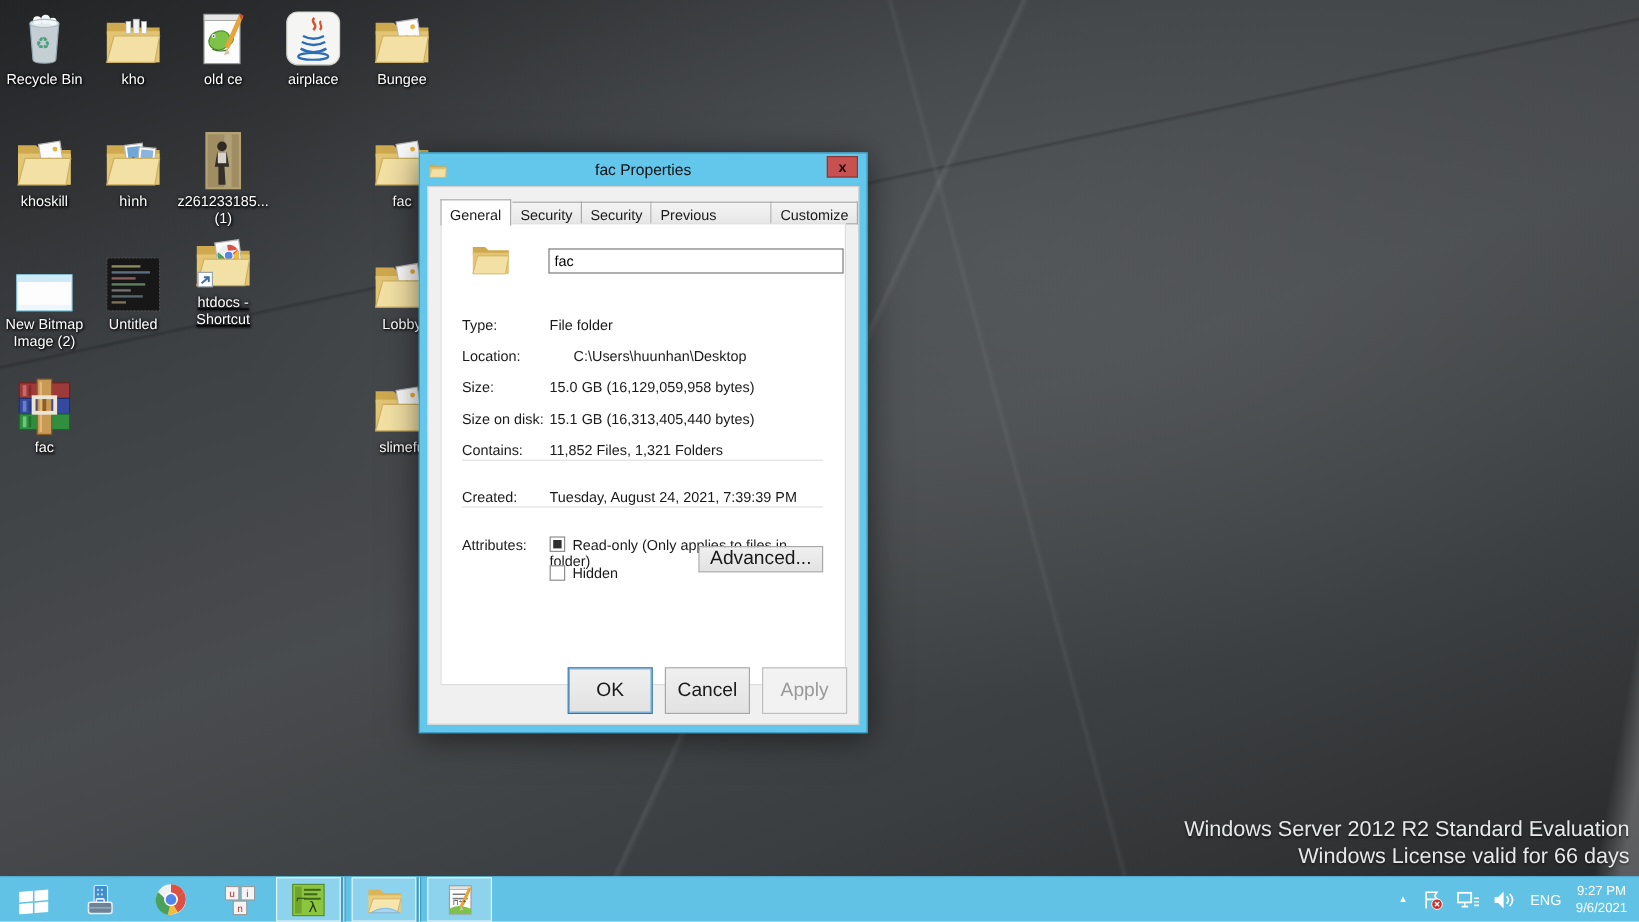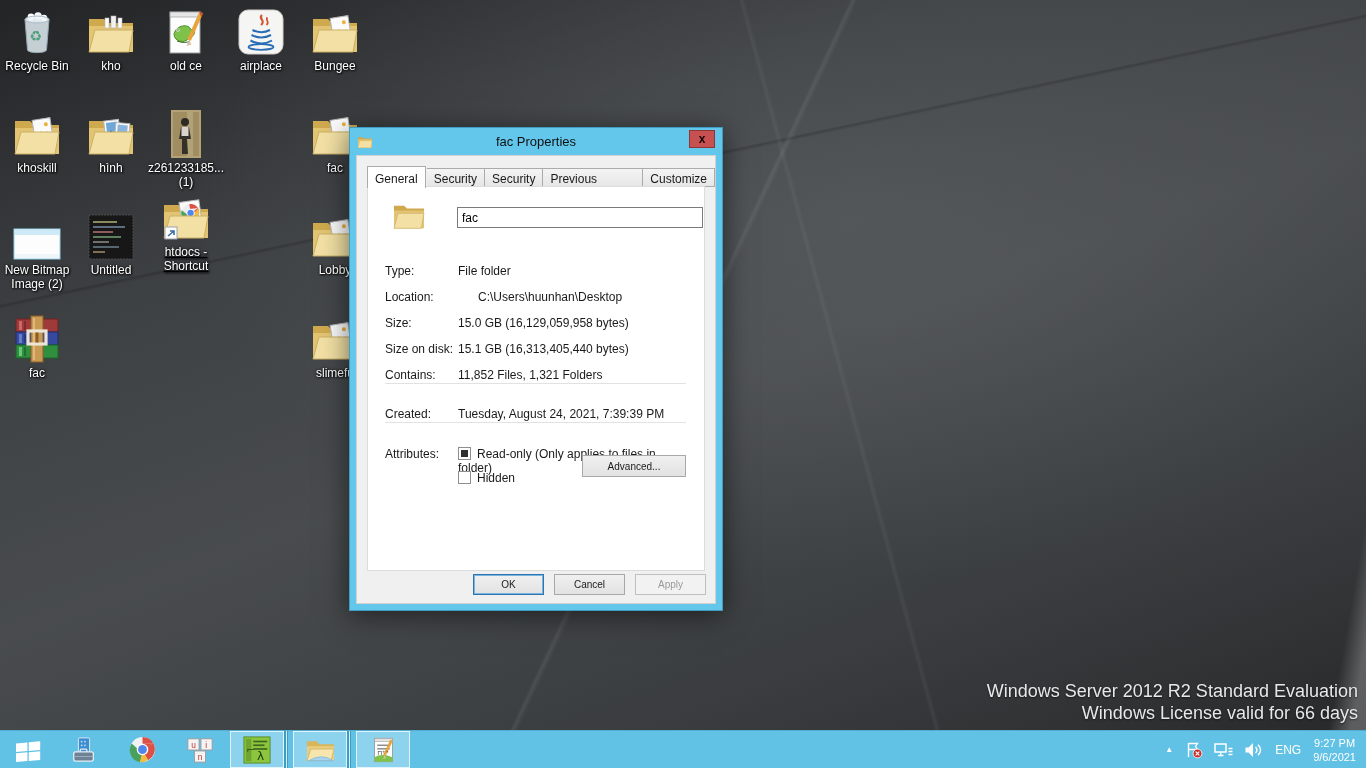--- a/index.html
+++ b/index.html
@@ -80,26 +80,26 @@
   }
   .frow { position:absolute; left:17px; right:36px; display:flex;margin-top:11px; }
   .frow .fl { width:73px; flex:none; }
   .sep { position:absolute; left:17px; right:18px; height:1px; background:#e2e2e2; }
   .chk {
     width:13px; height:13px; background:#fff; border:1px solid #8e8e8e;
     display:inline-block; vertical-align:-2px; margin-right:6px; position:relative;
   }
   .chk.ind::after { content:""; position:absolute; left:2px; top:2px; width:7px; height:7px; background:#2f2f2f; }
   .btn {
-    font-family:"Liberation Sans",sans-serif; font-size:10px; color:#1a1a1a;
+    font-family:"Liberation Sans",sans-serif; font-size:16px; color:#1a1a1a;
     background:linear-gradient(#f0f0f0,#e2e2e2); border:1px solid #a8a8a8;
   }
   .adv-btn { position:absolute; right:18px; top:268px; width:104px; height:22px; }
   .dlg-buttons { position:absolute; right:9px; bottom:8px; display:flex; gap:10px; }
-  .dlg-buttons .btn { width:71px; height:21px; }
+  .dlg-buttons .btn { width:71px; height:39px; }
   .btn.focused { border:1px solid #2c75b0; box-shadow:inset 0 0 0 1px #79b3e0; }
   .btn.disabled { color:#9a9a9a; background:#f2f2f2; border-color:#bfbfbf; }
 
   
   .taskbar {
     position:absolute; left:0; bottom:0; width:1366px; height:38px;
     background:#61c2e6; border-top:1px solid #53add0;
     display:flex; align-items:stretch; z-index:20;
   }
   .tb-left { display:flex; align-items:stretch; }

